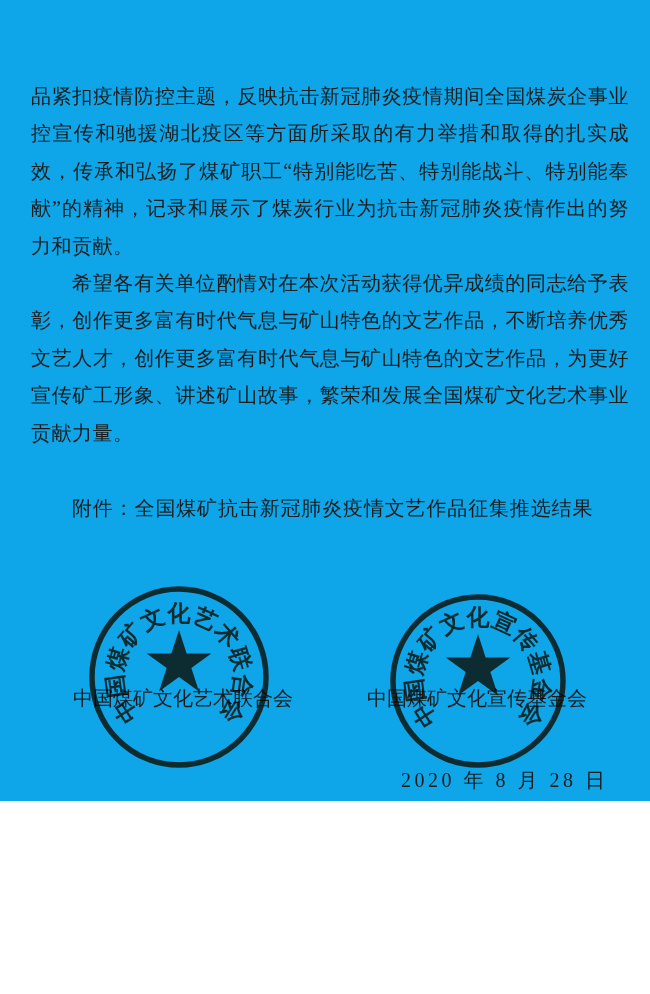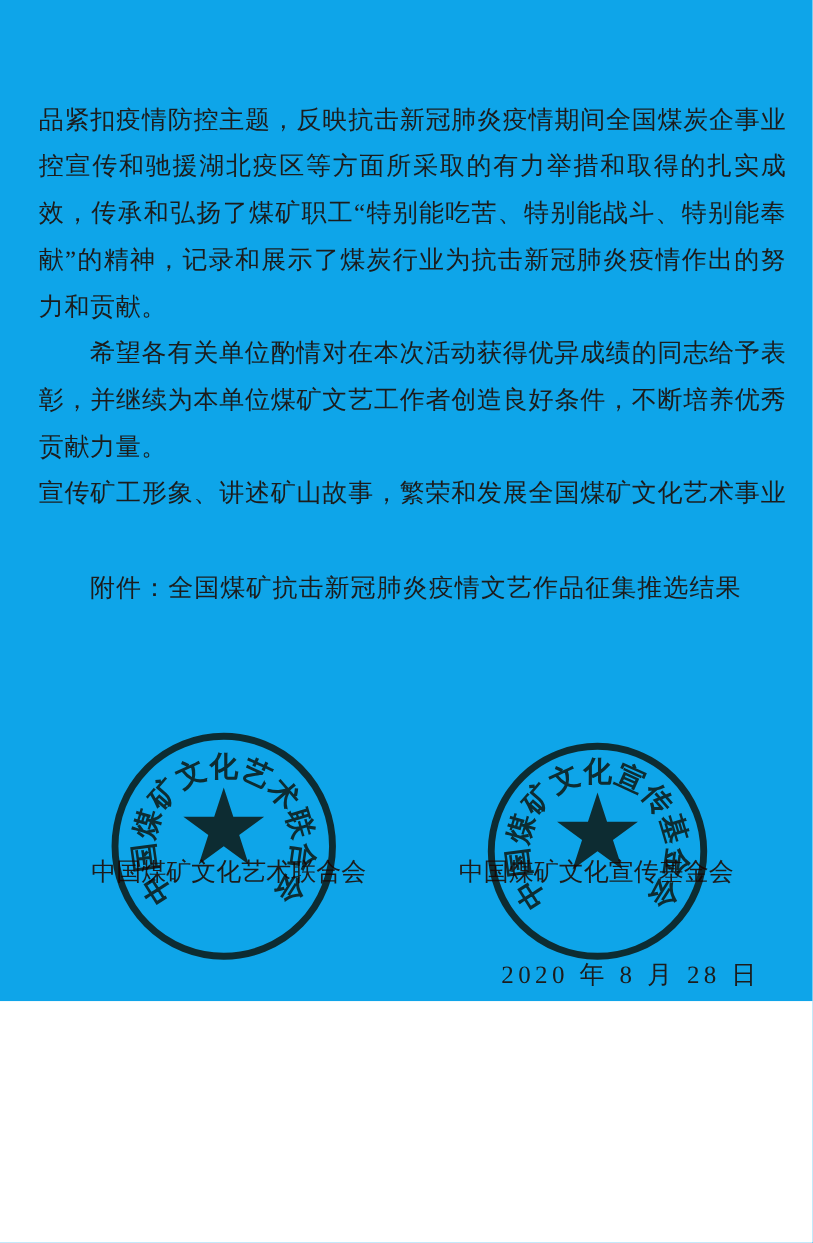--- a/index.html
+++ b/index.html
@@ -92,23 +92,24 @@
 
 <div class="page">
 
   <div class="body-text">
     <div class="line">品紧扣疫情防控主题，反映抗击新冠肺炎疫情期间全国煤炭企事业</div>
     <div class="line">控宣传和驰援湖北疫区等方面所采取的有力举措和取得的扎实成</div>
     <div class="line">效，传承和弘扬了煤矿职工“特别能吃苦、特别能战斗、特别能奉</div>
     <div class="line">献”的精神，记录和展示了煤炭行业为抗击新冠肺炎疫情作出的努</div>
     <div class="line end">力和贡献。</div>
     <div class="line indent">希望各有关单位酌情对在本次活动获得优异成绩的同志给予表</div>
-    <div class="line">彰，并继续为本单位煤矿文艺工作者创造良好条件，不断培养优秀</div>
+    <div class="line">彰，创作更多富有时代气息与矿山特色的文艺作品，不断培养优秀</div>
+    <div class="line">文艺人才，创作更多富有时代气息与矿山特色的文艺作品，为更好</div>
+    <div class="line">宣传矿工形象、讲述矿山故事，繁荣和发展全国煤矿文化艺术事业</div>
     <div class="line end">贡献力量。</div>
-    <div class="line">宣传矿工形象、讲述矿山故事，繁荣和发展全国煤矿文化艺术事业</div>
     <div class="attachment">附件：全国煤矿抗击新冠肺炎疫情文艺作品征集推选结果</div>
   </div>
 
   <div class="sig left-org">中国煤矿文化艺术联合会</div>
   <div class="sig right-org">中国煤矿文化宣传基金会</div>
   <div class="sig date">2020 年 8 月 28 日</div>
 
   <svg class="seal" style="left:84px; top:582px" width="190" height="190" viewBox="0 0 190 190">
     <ellipse class="seal-ring" cx="95" cy="95" rx="87" ry="88"></ellipse>
     <path class="seal-star" transform="translate(95,82)" d="M0,-34 L7.64,-10.52 L32.33,-10.51 L12.36,4.02 L19.99,27.51 L0,13 L-19.99,27.51 L-12.36,4.02 L-32.33,-10.51 L-7.64,-10.52 Z"></path>

